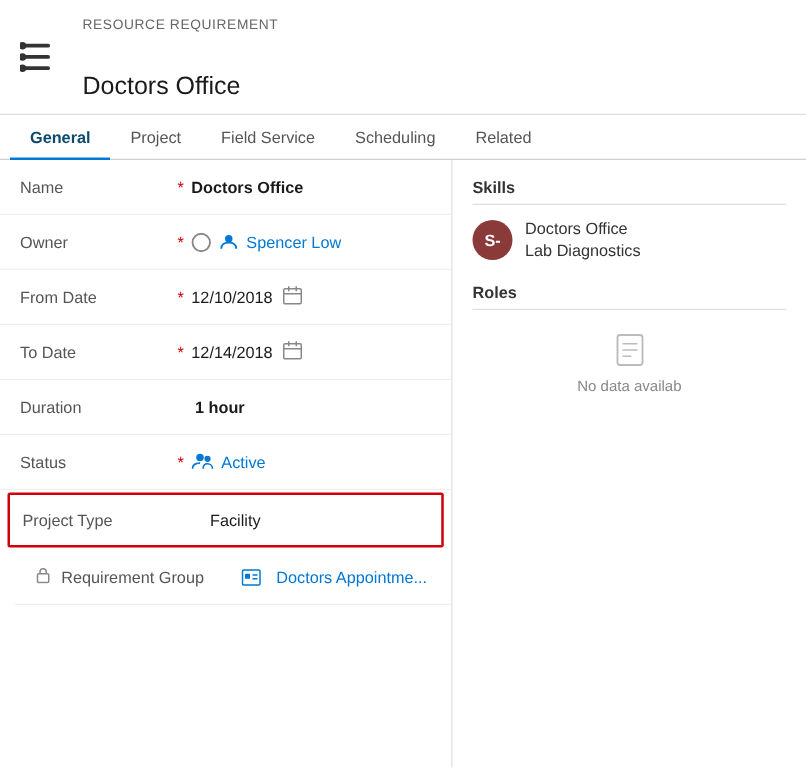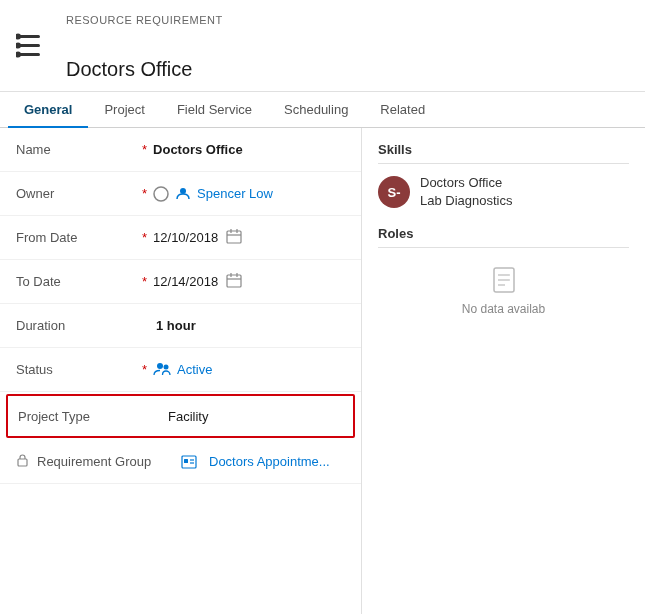--- a/index.html
+++ b/index.html
@@ -41,21 +41,21 @@
     
     .status-field { display: flex; align-items: center; gap: 6px; color: #0078d4; }
 
     
     .cal-icon { color: #888; margin-left: 8px; cursor: pointer; }
 
     
     .date-row { display: flex; align-items: center; }
 
     
-    .req-group-row { display: flex; align-items: center; padding: 10px 16px; border-bottom: 1px solid #f0f0f0; min-height: 44px; gap: 8px; }
+    .req-group-row { display: flex; align-items: center; padding: 10px 16px; border-bottom: 1px solid #f0f0f0; min-height: 44px; gap: 8px; margin-left: 12px; }
     .lock-icon { color: #888; }
 
     
     .right-panel { flex: 1; padding: 14px 16px; overflow-y: auto; }
 
     .section-title { font-size: 13px; font-weight: 600; color: #333; margin-bottom: 10px; border-bottom: 1px solid #e0e0e0; padding-bottom: 6px; }
 
     
     .skills-item { display: flex; align-items: center; gap: 10px; margin-bottom: 10px; }
     .skills-avatar { width: 32px; height: 32px; border-radius: 50%; background: #8B3A3A; color: #fff; display: flex; align-items: center; justify-content: center; font-size: 13px; font-weight: 600; flex-shrink: 0; }

